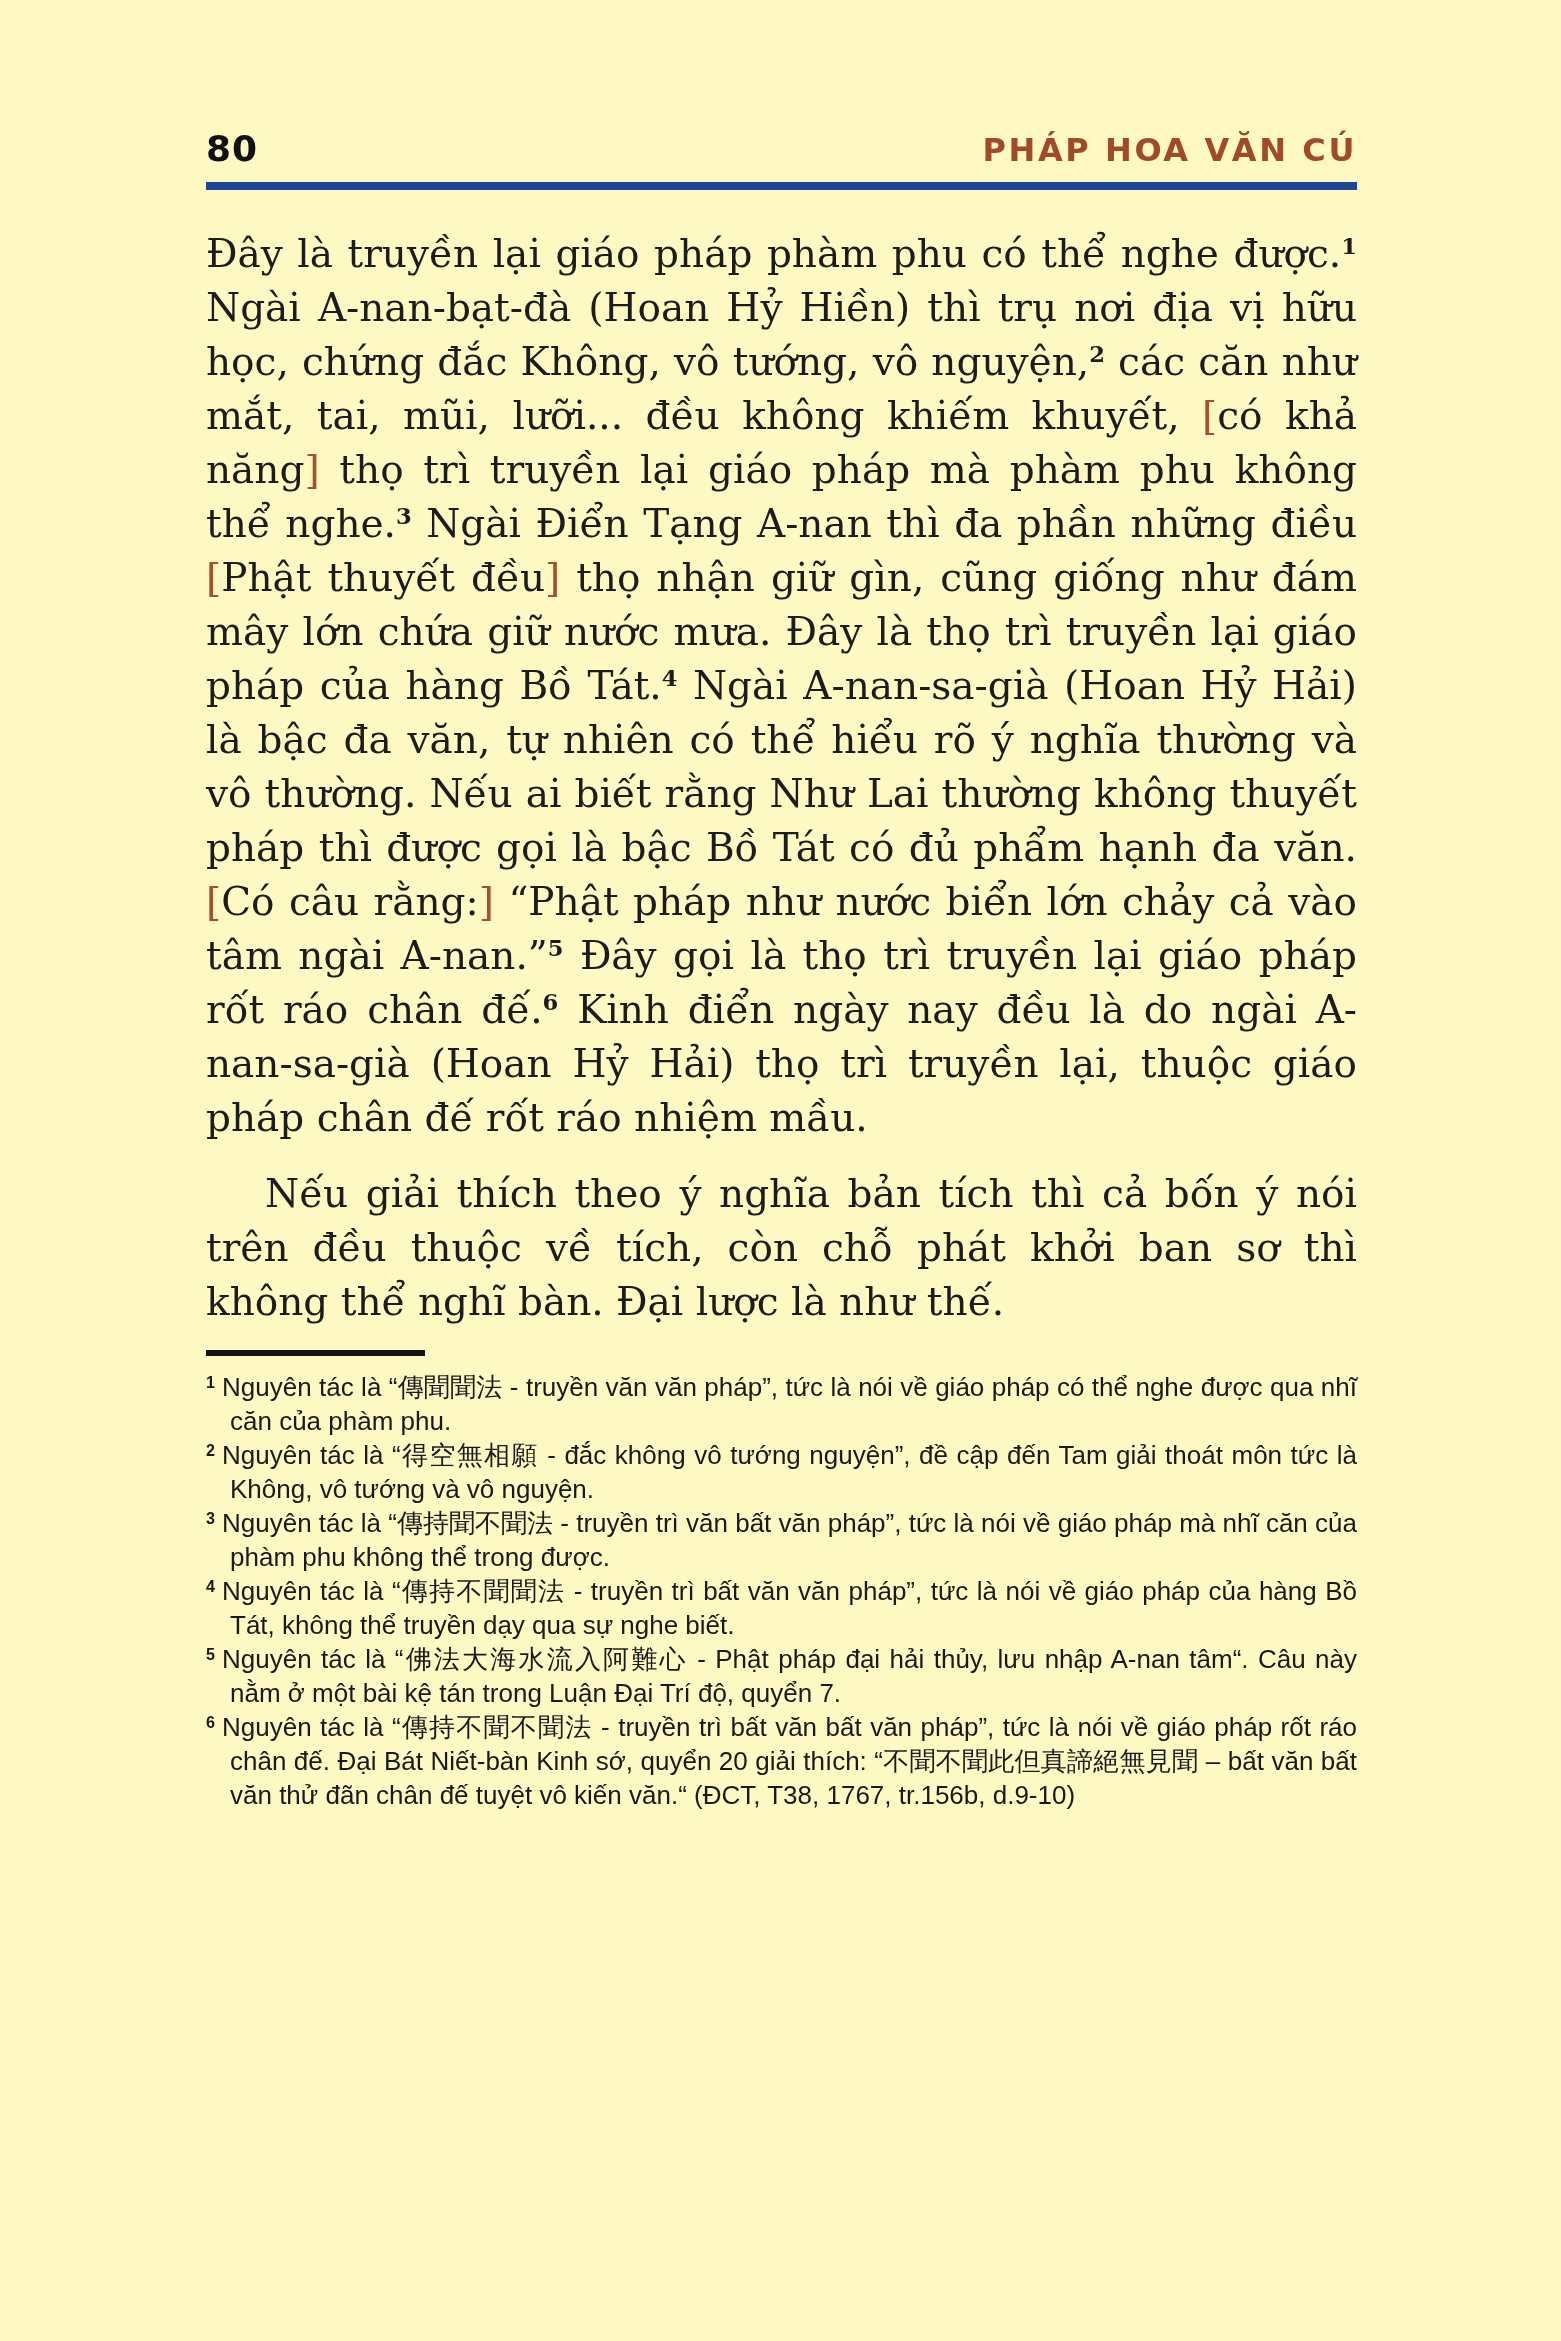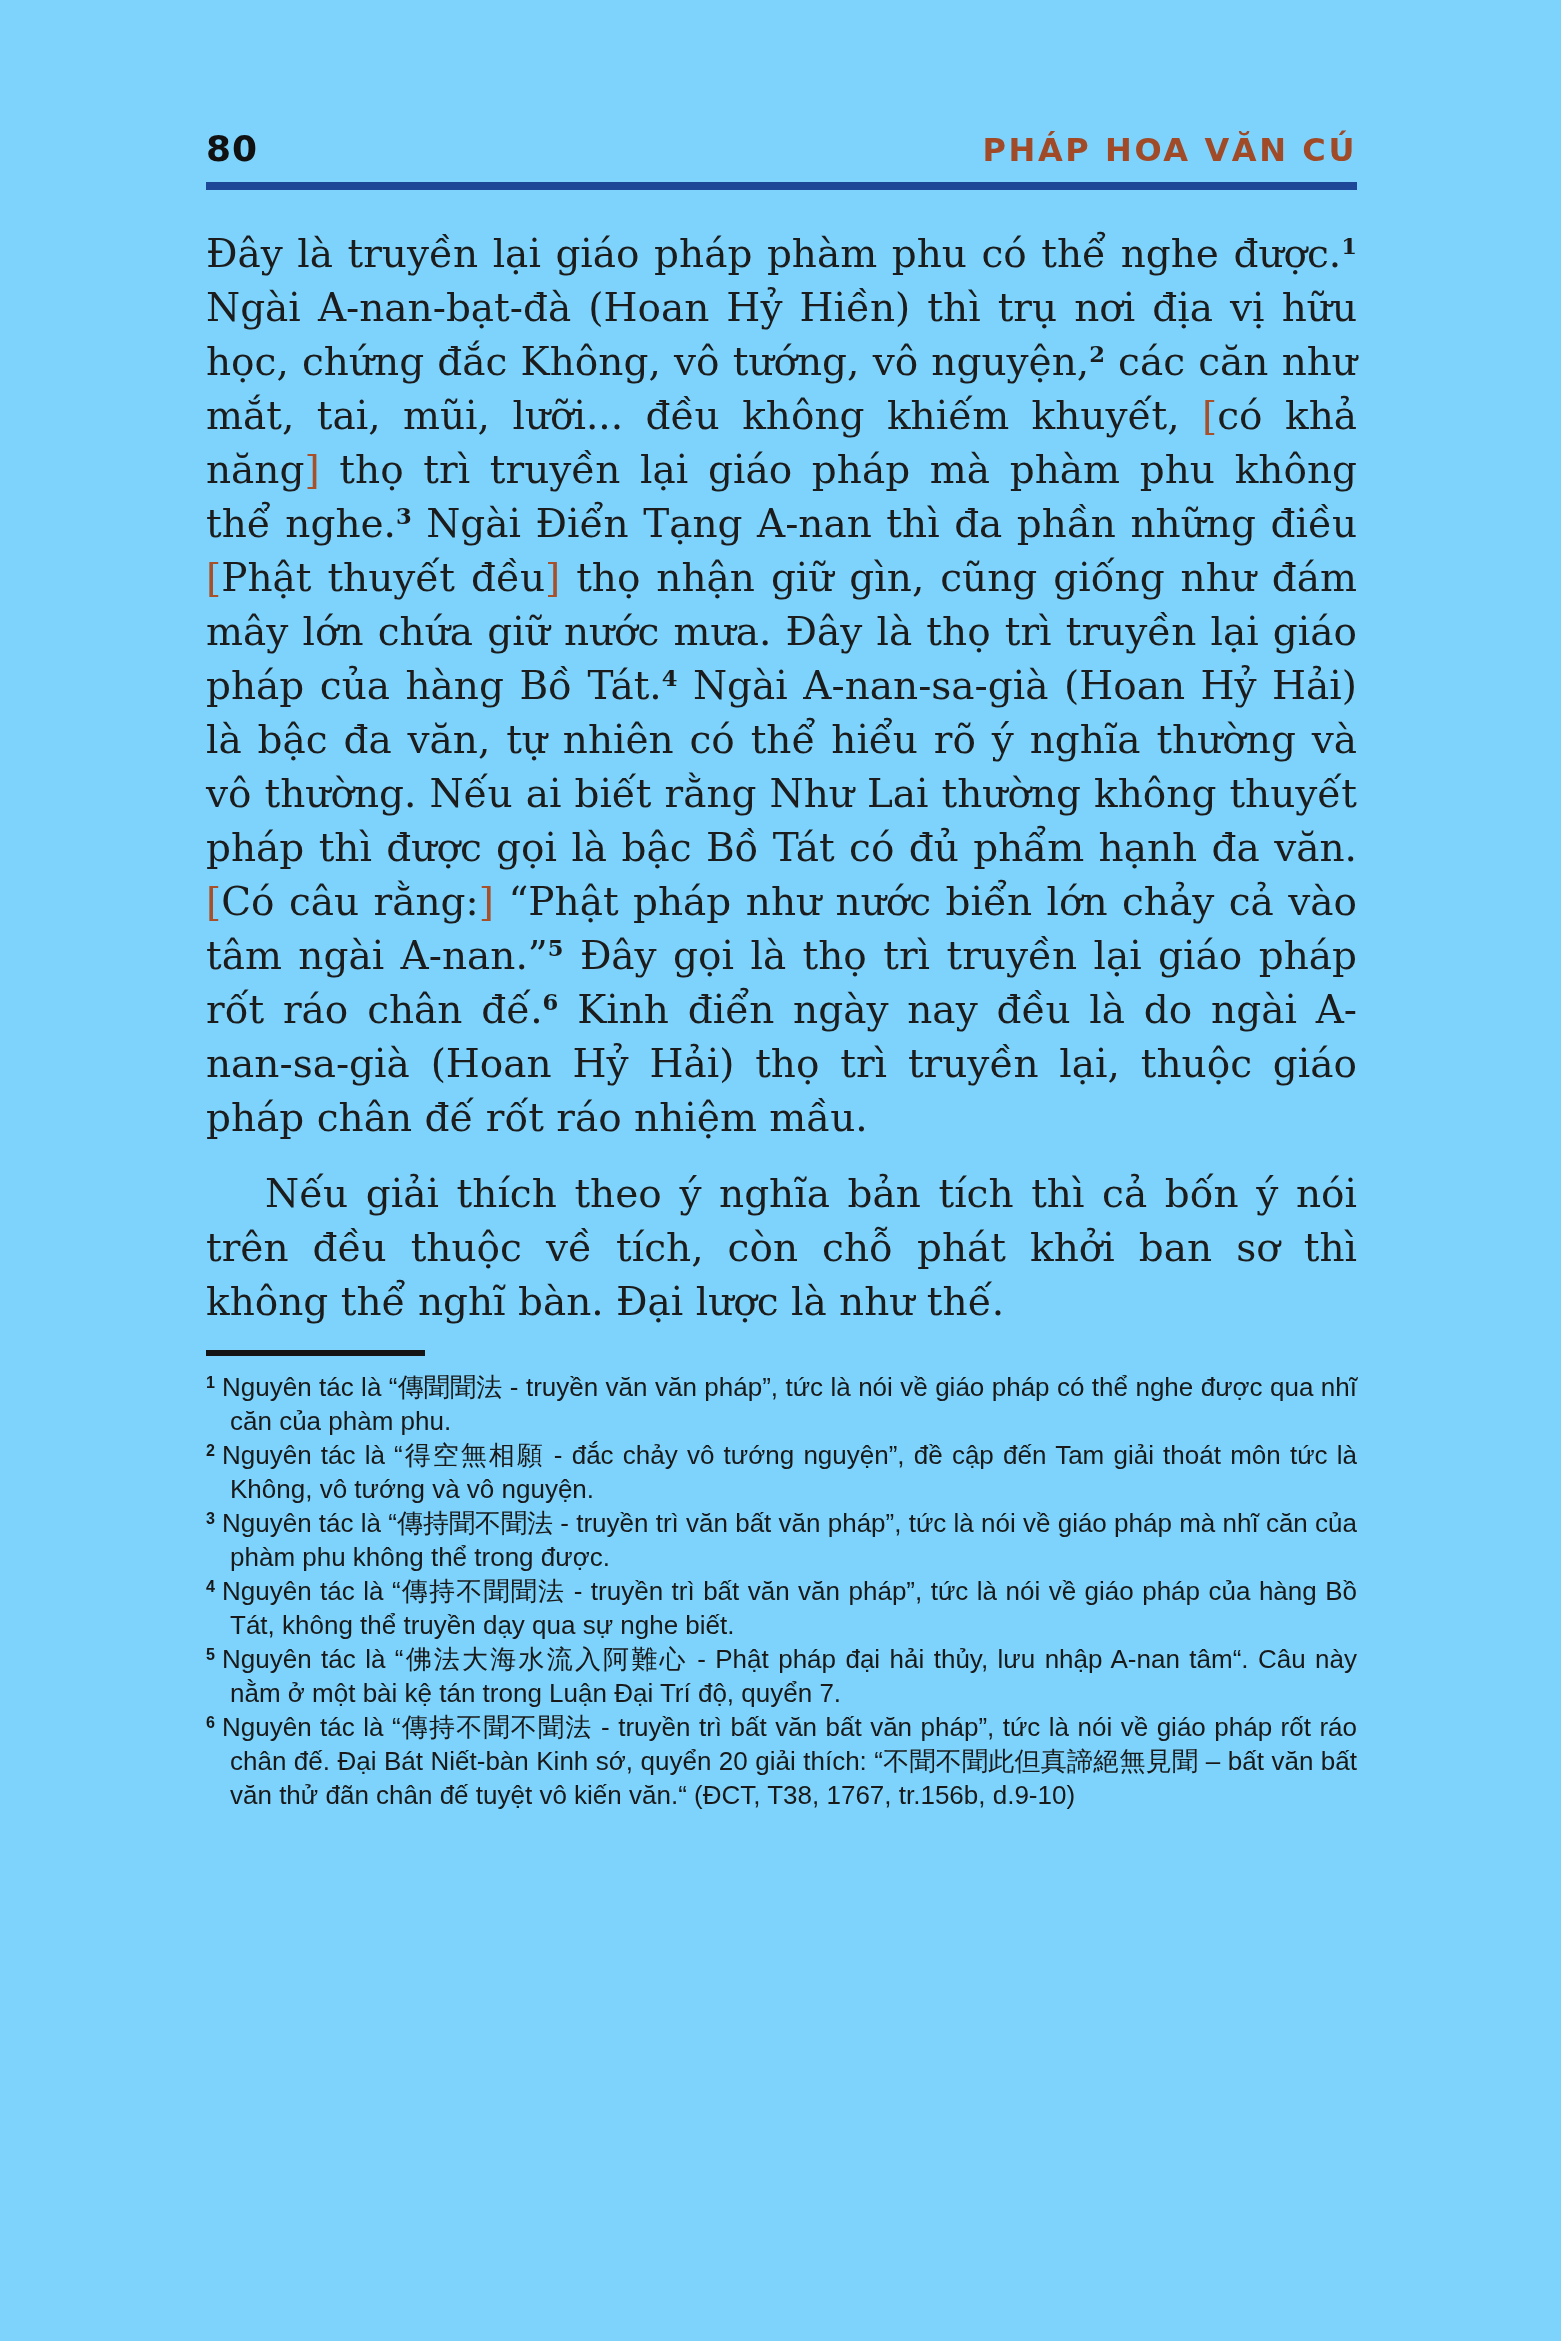--- a/index.html
+++ b/index.html
@@ -1,21 +1,21 @@
 <!DOCTYPE html>
 <html style="font-size:14px"><head>
 <meta charset="utf-8">
 <style>
   html,body{margin:0;padding:0;background:#ffffff;}
   .page{
     position:relative;
     width:1561px;height:2342px;
     box-sizing:border-box;
     padding:128px 204px 0 206px;
-    background:#7dd3fc;
+    background:#fef9c3;
     overflow:hidden;
     font-family:"DejaVu Serif","Liberation Serif",serif;
     color:var(--text,#1c1c1c);
   }
   .running-head{
     display:flex;justify-content:space-between;align-items:baseline;
     font-family:"DejaVu Sans","Liberation Sans",sans-serif;
   }
   .page-num{font-size:36px;font-weight:bold;color:#111;letter-spacing:0.9px;}
   .head-title{font-size:32px;font-weight:bold;color:var(--accent,#a04a28);letter-spacing:2.6px;}
@@ -54,21 +54,21 @@
 
   <div class="body-text">
       <p class="para"><span>Đây là truyền lại giáo pháp phàm phu có thể nghe được.</span><sup class="fnref">1</sup><span> Ngài A-nan-bạt-đà (Hoan Hỷ Hiền) thì trụ nơi địa vị hữu học, chứng đắc Không, vô tướng, vô nguyện,</span><sup class="fnref">2</sup><span> các căn như mắt, tai, mũi, lưỡi... đều không khiếm khuyết, </span><span class="bracket">[</span><span>có khả năng</span><span class="bracket">]</span><span> thọ trì truyền lại giáo pháp mà phàm phu không thể nghe.</span><sup class="fnref">3</sup><span> Ngài Điển Tạng A-nan thì đa phần những điều </span><span class="bracket">[</span><span>Phật thuyết đều</span><span class="bracket">]</span><span> thọ nhận giữ gìn, cũng giống như đám mây lớn chứa giữ nước mưa. Đây là thọ trì truyền lại giáo pháp của hàng Bồ Tát.</span><sup class="fnref">4</sup><span> Ngài A-nan-sa-già (Hoan Hỷ Hải) là bậc đa văn, tự nhiên có thể hiểu rõ ý nghĩa thường và vô thường. Nếu ai biết rằng Như Lai thường không thuyết pháp thì được gọi là bậc Bồ Tát có đủ phẩm hạnh đa văn. </span><span class="bracket">[</span><span>Có câu rằng:</span><span class="bracket">]</span><span> “Phật pháp như nước biển lớn chảy cả vào tâm ngài A-nan.”</span><sup class="fnref">5</sup><span> Đây gọi là thọ trì truyền lại giáo pháp rốt ráo chân đế.</span><sup class="fnref">6</sup><span> Kinh điển ngày nay đều là do ngài A-nan-sa-già (Hoan Hỷ Hải) thọ trì truyền lại, thuộc giáo pháp chân đế rốt ráo nhiệm mầu.</span></p>
       <p class="para indent"><span>Nếu giải thích theo ý nghĩa bản tích thì cả bốn ý nói trên đều thuộc về tích, còn chỗ phát khởi ban sơ thì không thể nghĩ bàn. Đại lược là như thế.</span></p>
     </div>
 
   <div class="footnote-area">
     <div class="fn-rule"></div>
     <div class="footnotes">
         <div class="footnote"><sup class="fnnum">1</sup><span>Nguyên tác là “傳聞聞法 - truyền văn văn pháp”, tức là nói về giáo pháp có thể nghe được qua nhĩ căn của phàm phu.</span></div>
-        <div class="footnote"><sup class="fnnum">2</sup><span>Nguyên tác là “得空無相願 - đắc chảy vô tướng nguyện”, đề cập đến Tam giải thoát môn tức là Không, vô tướng và vô nguyện.</span></div>
+        <div class="footnote"><sup class="fnnum">2</sup><span>Nguyên tác là “得空無相願 - đắc không vô tướng nguyện”, đề cập đến Tam giải thoát môn tức là Không, vô tướng và vô nguyện.</span></div>
         <div class="footnote"><sup class="fnnum">3</sup><span>Nguyên tác là “傳持聞不聞法 - truyền trì văn bất văn pháp”, tức là nói về giáo pháp mà nhĩ căn của phàm phu không thể trong được.</span></div>
         <div class="footnote"><sup class="fnnum">4</sup><span>Nguyên tác là “傳持不聞聞法 - truyền trì bất văn văn pháp”, tức là nói về giáo pháp của hàng Bồ Tát, không thể truyền dạy qua sự nghe biết.</span></div>
         <div class="footnote"><sup class="fnnum">5</sup><span>Nguyên tác là “佛法大海水流入阿難心 - Phật pháp đại hải thủy, lưu nhập A-nan tâm“. Câu này nằm ở một bài kệ tán trong Luận Đại Trí độ, quyển 7.</span></div>
         <div class="footnote"><sup class="fnnum">6</sup><span>Nguyên tác là “傳持不聞不聞法 - truyền trì bất văn bất văn pháp”, tức là nói về giáo pháp rốt ráo chân đế. Đại Bát Niết-bàn Kinh sớ, quyển 20 giải thích: “不聞不聞此但真諦絕無見聞 – bất văn bất văn thử đãn chân đế tuyệt vô kiến văn.“ (ĐCT, T38, 1767, tr.156b, d.9-10)</span></div>
       </div>
   </div>
 </div>
 
 
 </body></html>

